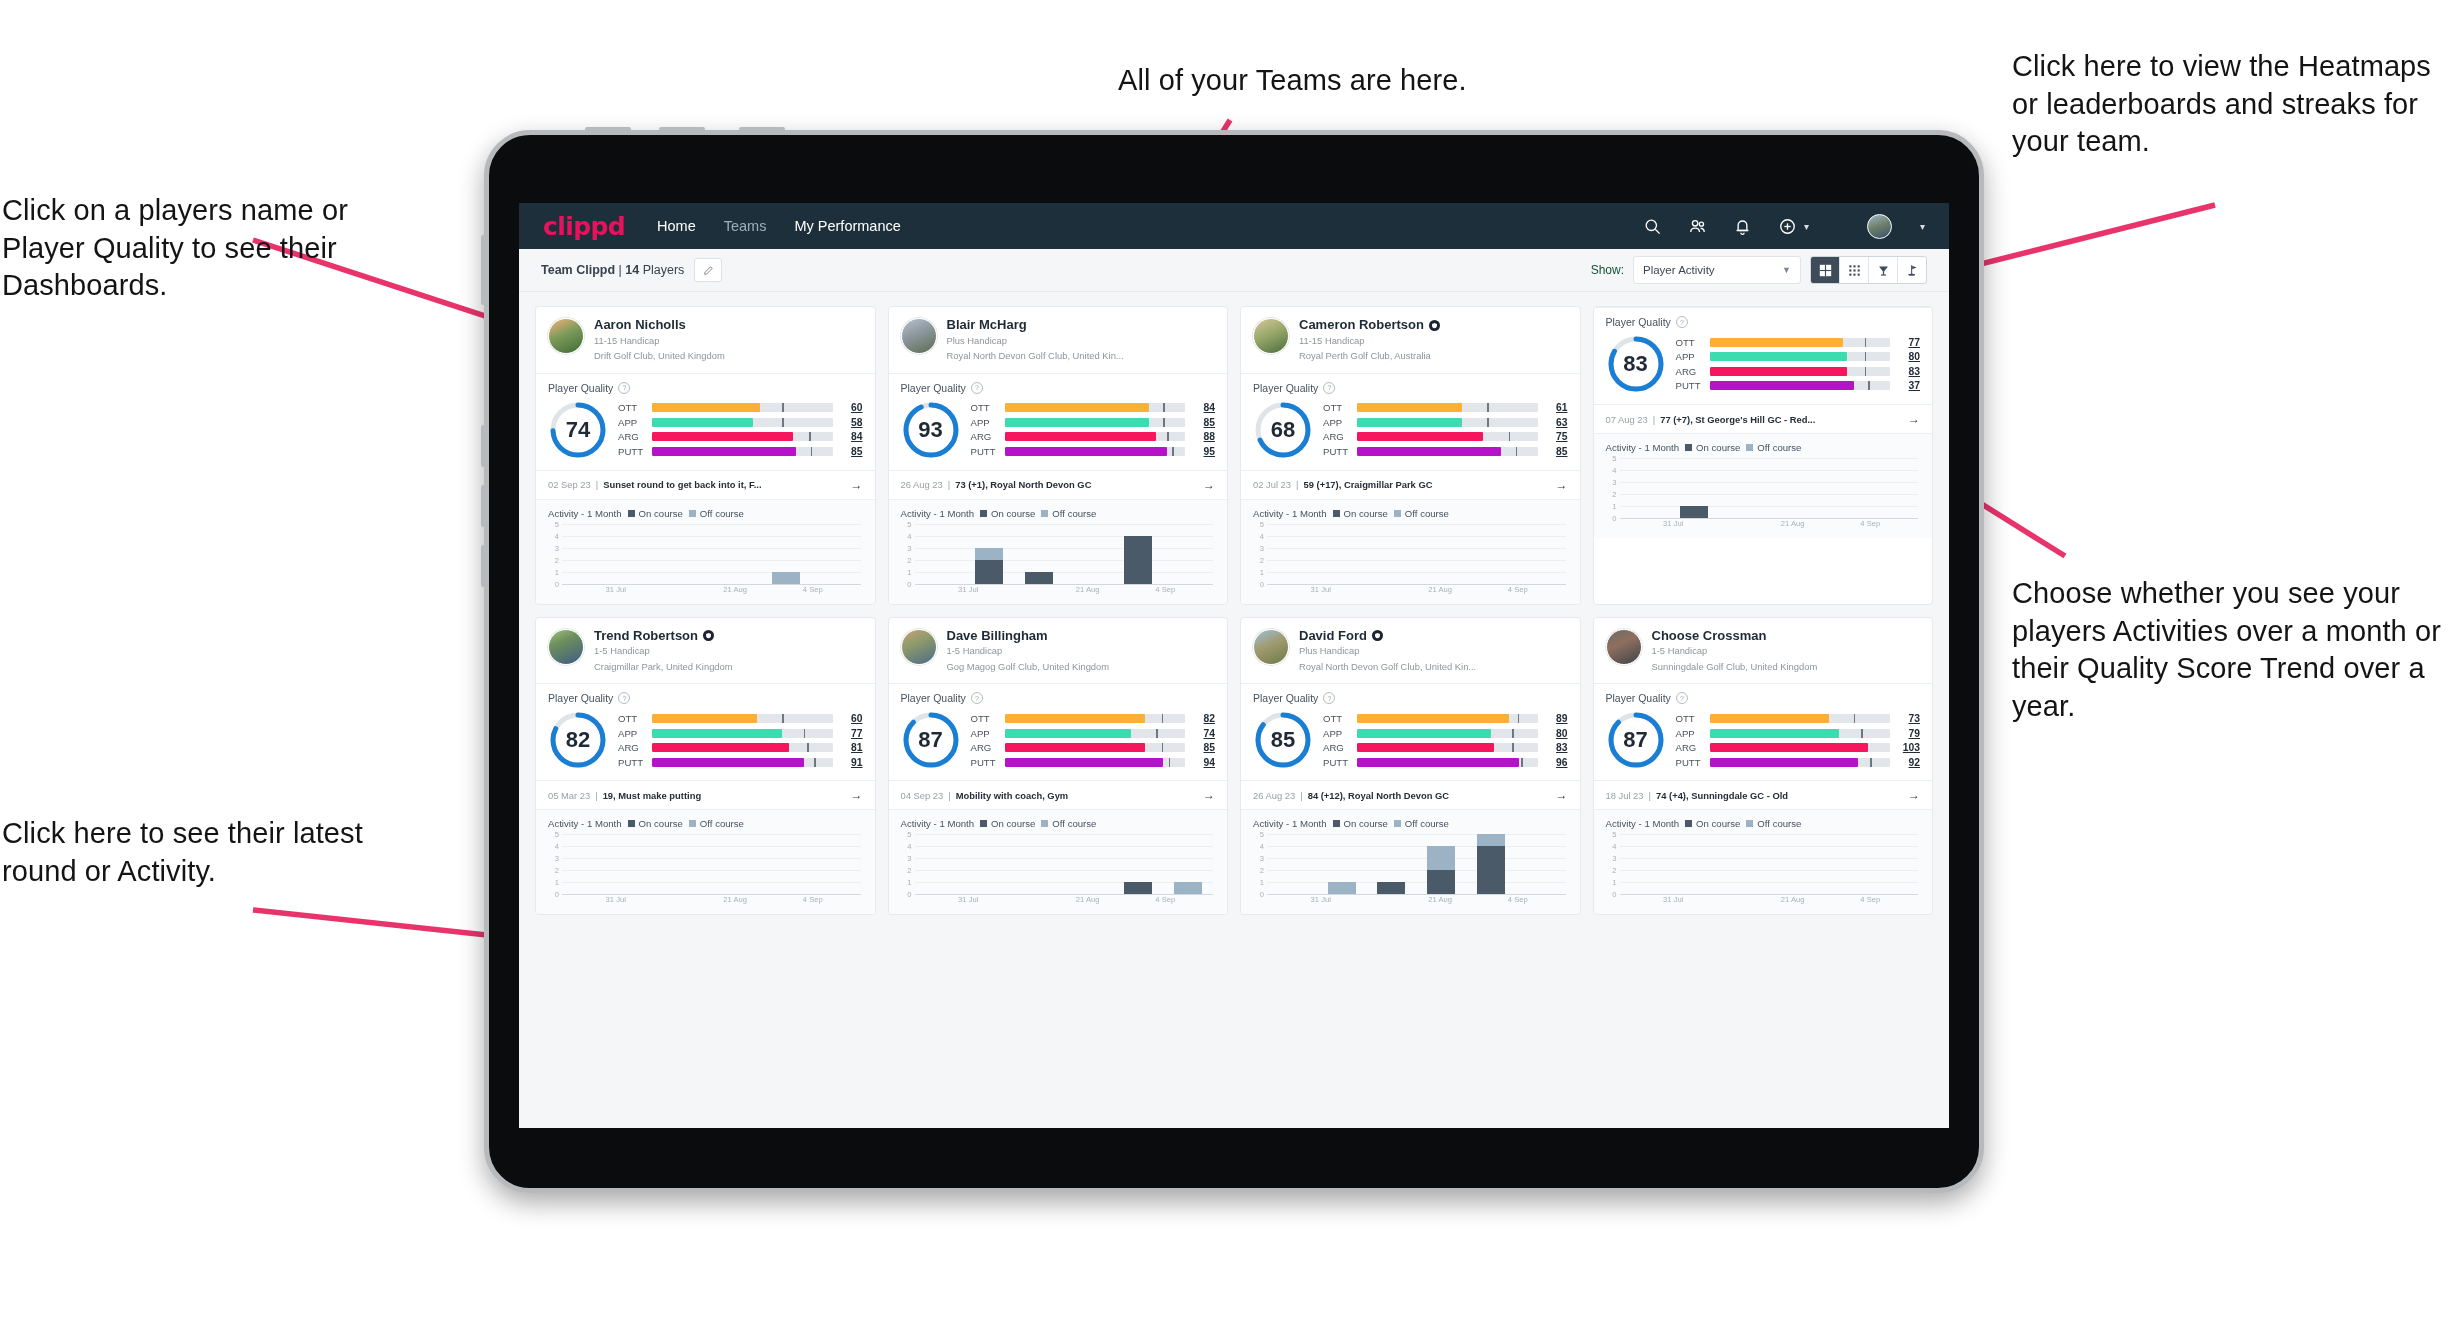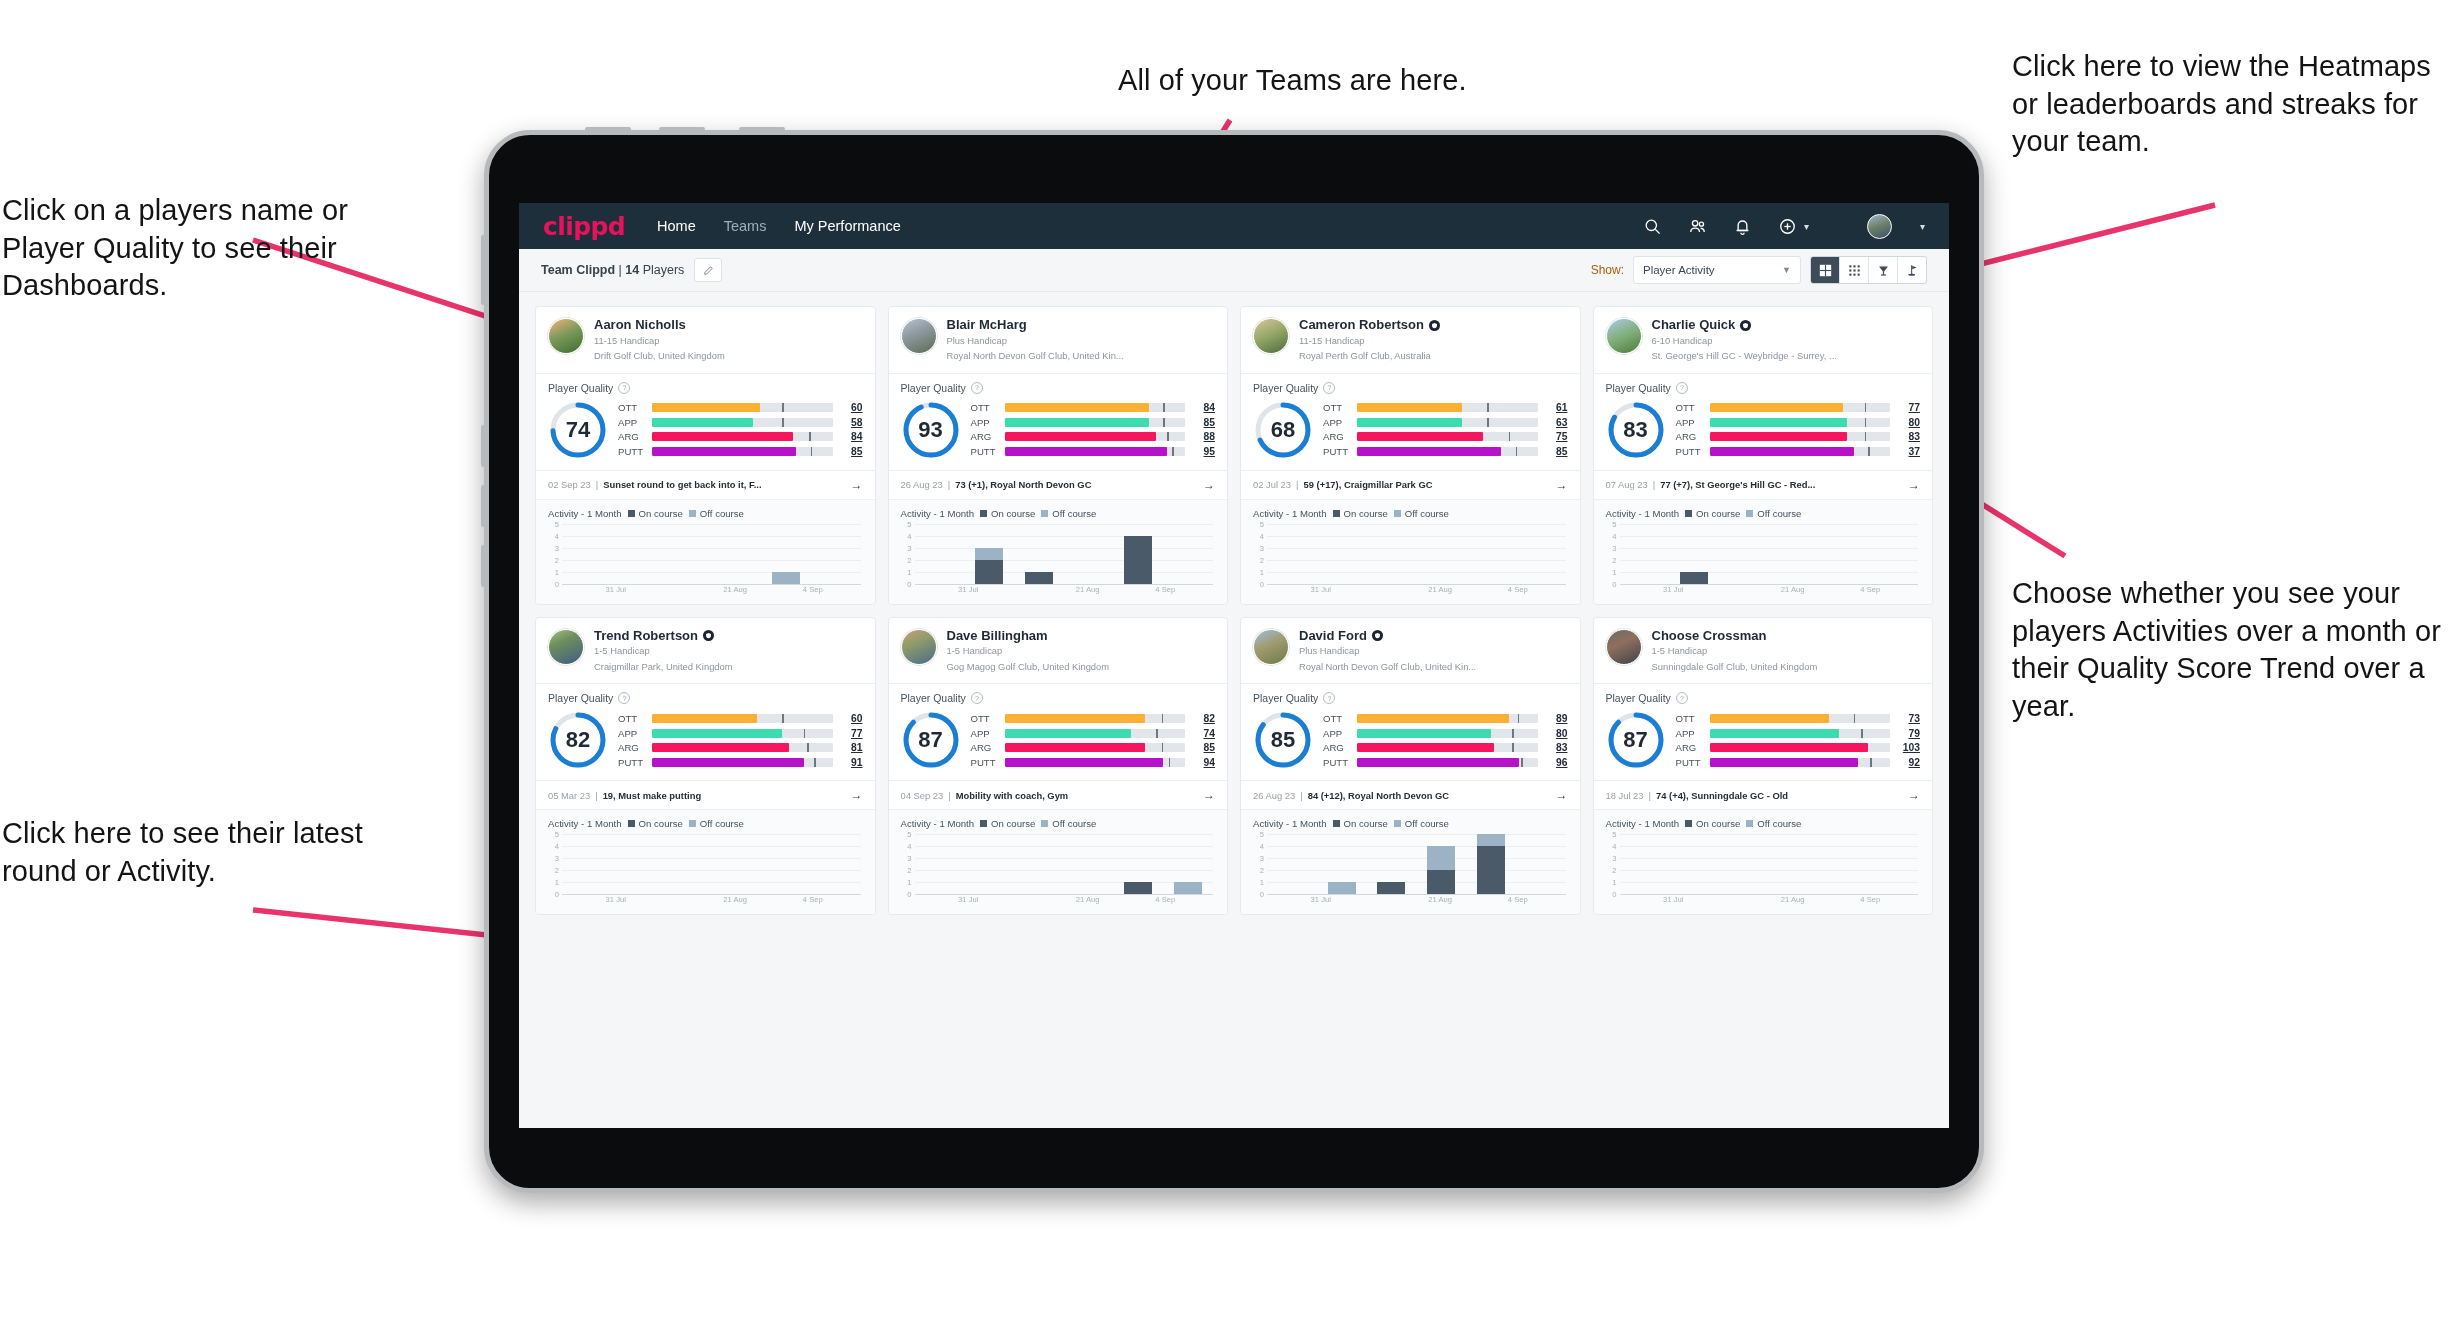--- a/index.html
+++ b/index.html
@@ -67,21 +67,21 @@
   .teamlabel{font-size:12.5px;color:#38434f;}
   .teamlabel b{font-weight:700;}
   .pencil{width:26px;height:22px;margin-left:10px;border:1px solid #dde2e7;background:#fff;border-radius:3px;
     display:flex;align-items:center;justify-content:center;}
   .pencil svg{width:11px;height:11px;fill:none;stroke:#56626e;stroke-width:1.6;}
   .searchbox{flex:1;margin-left:14px;height:26px;background:#fff;border:1px solid #dfe4e9;border-radius:3px;
     display:flex;align-items:center;padding:0 10px;max-width:700px;}
   .searchbox svg{width:12px;height:12px;fill:none;stroke:#9aa4ae;stroke-width:1.8;margin-right:8px;}
   .searchbox span{font-size:12px;color:#a7b0b8;}
   .showgrp{margin-left:auto;display:flex;align-items:center;gap:9px;}
-  .showlbl{font-size:12px;color:#a16207;}
+  .showlbl{font-size:12px;color:#14532d;}
   .select{width:148px;height:26px;background:#fff;border:1px solid #dfe4e9;border-radius:3px;
     display:flex;align-items:center;padding:0 9px;font-size:11.5px;color:#3b4651;}
   .select .chev{margin-left:auto;color:#7c8793;font-size:9px;}
   .viewtoggle{display:flex;border:1px solid #cfd6dc;border-radius:3px;overflow:hidden;background:#fff;}
   .vbtn{width:28px;height:26px;display:flex;align-items:center;justify-content:center;border-right:1px solid #dfe4e9;}
   .vbtn:last-child{border-right:none;}
   .vbtn.sel{background:#3d4c58;}
   .vbtn svg{width:13px;height:13px;}
 
   
@@ -594,35 +594,20 @@
               </div>
         <div class="xax">
                 <span class="xlab" style="left:18%">31 Jul</span>
                 <span class="xlab" style="left:58%">21 Aug</span>
                 <span class="xlab" style="left:84%">4 Sep</span>
               </div>
       </div>
     </div>
         </div>
         <div class="card">
-    <div class="c-head">
-      <span class="c-ava" style="background:linear-gradient(155deg,#a9cbe6 0%,#7fae78 50%,#4d7c3e 100%)"></span>
-      <div style="min-width:0">
-        <div class="c-name">
-          <span>Charlie Quick</span>
-          <span class="badge">
-                  <svg viewBox="0 0 12 12">
-                    <path d="M6 1.6 1.8 3.5v2.8c0 2.2 1.8 3.8 4.2 4.3 2.4-.5 4.2-2.1 4.2-4.3V3.5z"></path>
-                  </svg>
-                </span>
-        </div>
-        <div class="c-sub">6-10 Handicap</div>
-        <div class="c-sub">St. George's Hill GC - Weybridge - Surrey, ...</div>
-      </div>
-    </div>
 
     <div class="c-sec">
       <div class="pq-title">
         <span>Player Quality</span>
         <span class="qmark">?</span>
       </div>
       <div class="pq-body">
         <div class="ring">
           <svg width="60" height="60" viewBox="0 0 60 60">
             <circle cx="30" cy="30" r="25" fill="none" stroke="#dfe4e9" stroke-width="5"></circle>

